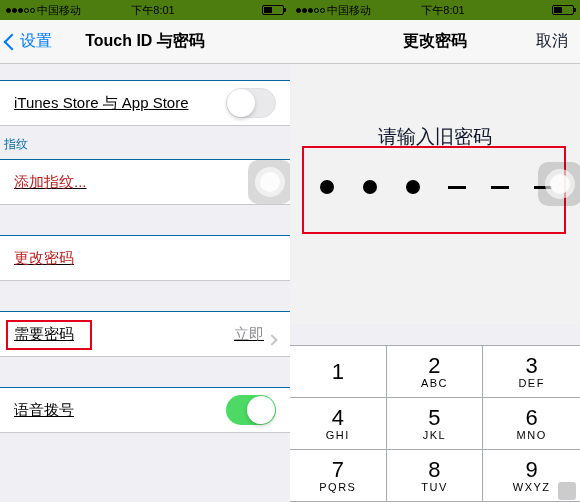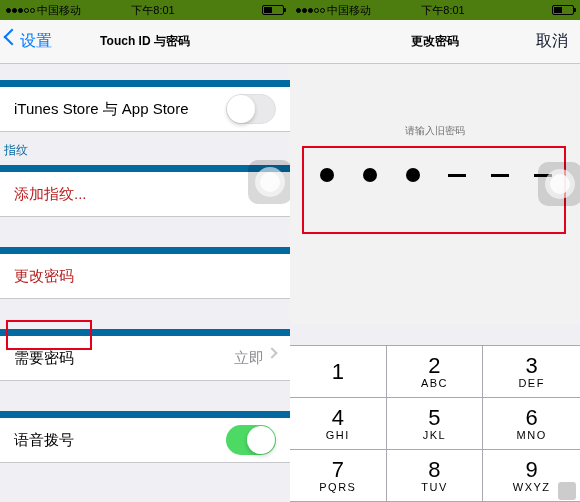--- a/index.html
+++ b/index.html
@@ -36,40 +36,40 @@
   .battery .fill {
     position: absolute; left: 1px; top: 1px; bottom: 1px; width: 40%; background: #000;
   }
 
   
   .navbar {
     height: 44px; width: 100%; background: #f7f7f8;
     display: flex; align-items: center; justify-content: center;
     position: relative; border-bottom: 1px solid #c8c8cc;
   }
-  .nav-title { font-weight: 600; font-size: 12px; color: #000; }
-  .nav-left { position: absolute; left: 6px; display: flex; color: #007aff; font-size: 16px; }
+  .nav-title { font-weight: 600; font-size: 16px; color: #000; }
+  .nav-left { position: absolute; left: 6px; display: flex; align-items: center; color: #007aff; font-size: 16px; }
   .nav-right { position: absolute; right: 12px; color: #0f172a; font-size: 16px; }
   .chevron-left {
     width: 12px; height: 12px; border-left: 2.5px solid #007aff; border-bottom: 2.5px solid #007aff;
     transform: rotate(45deg); margin-right: 2px;
   }
 
   
-  .list-section { background: #fff; border-top: 7px solid #0369a1; border-bottom: 1px solid #c8c8cc; }
+  .list-section { background: #fff; border-top: 1px solid #0369a1; border-bottom: 1px solid #c8c8cc; text-decoration: underline; }
   .cell {
     min-height: 44px; padding: 0 14px; display: flex; align-items: center;
     justify-content: space-between; font-size: 15px; color: #000;
     position: relative;
   }
   .cell.link { color: #b91c1c; }
   .footer-text { font-size: 12px; color: #888; padding: 8px 14px 10px; line-height: 1.5; }
   .header-text { font-size: 12px; color: #0369a1; padding: 10px 4px 6px; }
   .spacer { height: 30px; }
-  .cell-value { color: #8e8e93; font-size: 15px; display: flex; align-items: flex-start; gap: 4px; }
+  .cell-value { color: #8e8e93; font-size: 15px; display: flex; align-items: flex-end; gap: 4px; }
   .chevron-right {
     width: 8px; height: 8px; border-right: 2px solid #c8c8cc; border-top: 2px solid #c8c8cc;
     transform: rotate(45deg);
   }
 
   
   .switch {
     width: 50px; height: 30px; border-radius: 15px; position: relative;
   }
   .switch.off { background: #e9e9eb; border: 1px solid #e0e0e2; }
@@ -94,21 +94,21 @@
   .assistive .inner {
     width: 30px; height: 30px; border-radius: 50%; background: rgba(255,255,255,0.6);
     display: flex; align-items: center; justify-content: center;
   }
   .assistive .inner2 {
     width: 20px; height: 20px; border-radius: 50%; background: rgba(255,255,255,0.8);
   }
 
   
   .right-content { background: #f2f2f2; padding: 60px 18px 0; text-align: center; height: 260px; position: relative; }
-  .prompt { font-size: 10px; color: #737373; margin-bottom: 30px; }
+  .prompt { font-size: 19px; color: #0f172a; margin-bottom: 30px; }
   .code-row { display: flex; justify-content: space-between; padding: 0 4px; }
   .code-item { width: 30px; text-align: center; }
   .dot { width: 14px; height: 14px; border-radius: 50%; background: #000; margin: 0 auto; }
   .dash { width: 18px; height: 2.5px; background: #000; margin: 6px auto 0; }
 
   
   .keypad {
     position: absolute; bottom: 0; left: 0; right: 0;
     display: grid; grid-template-columns: repeat(3,1fr);
     background: #d1d4d9;

